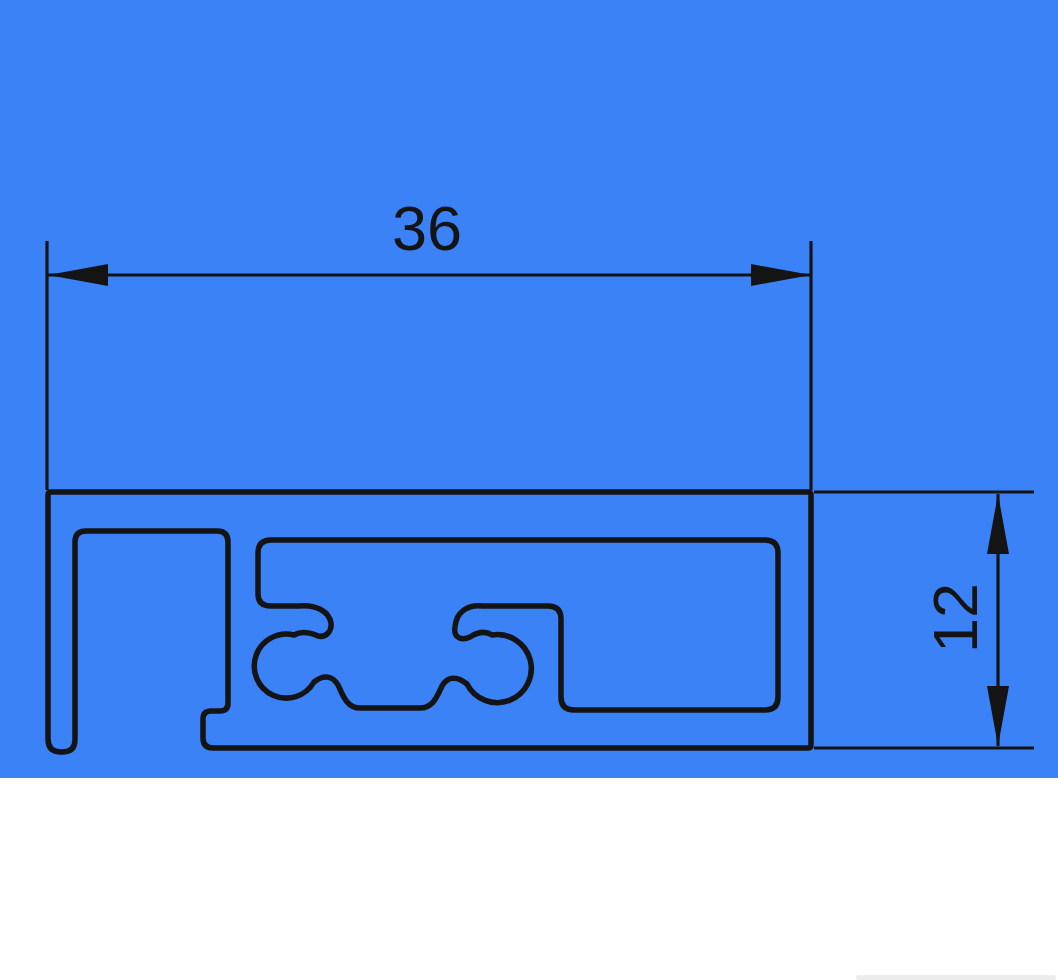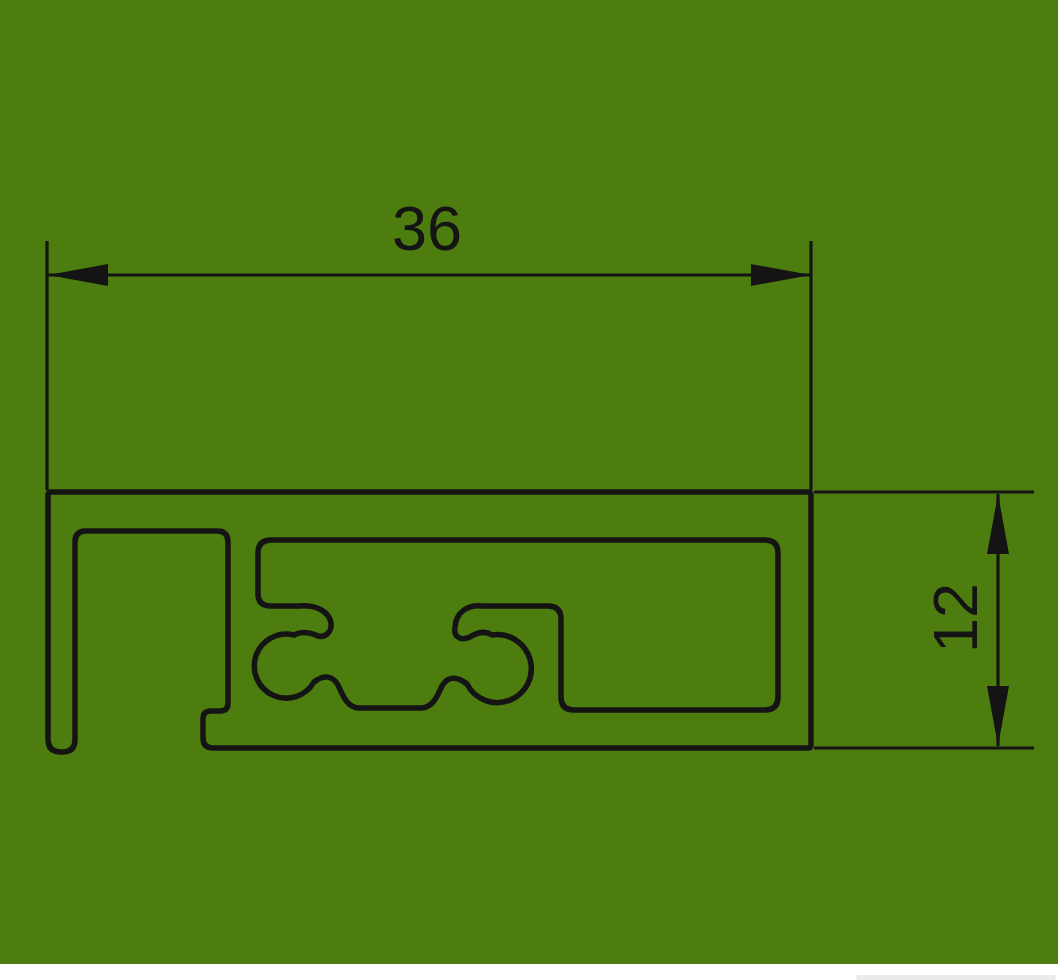--- a/index.html
+++ b/index.html
@@ -7,22 +7,22 @@
     padding: 0;
     background: #ffffff;
     width: 1058px;
     height: 980px;
     overflow: hidden;
     font-family: "Liberation Sans", sans-serif;
   }
   .canvas-wrap {
     position: relative;
     width: 1058px;
-    height: 964px;
-    background: #4d7c0f;
+    height: 778px;
+    background: #3b82f6;
     text-align: right;
   }
   svg.drawing {
     position: absolute;
     left: 0;
     top: 0;
     display: block;
   }
   .profile-stroke {
     fill: none;

